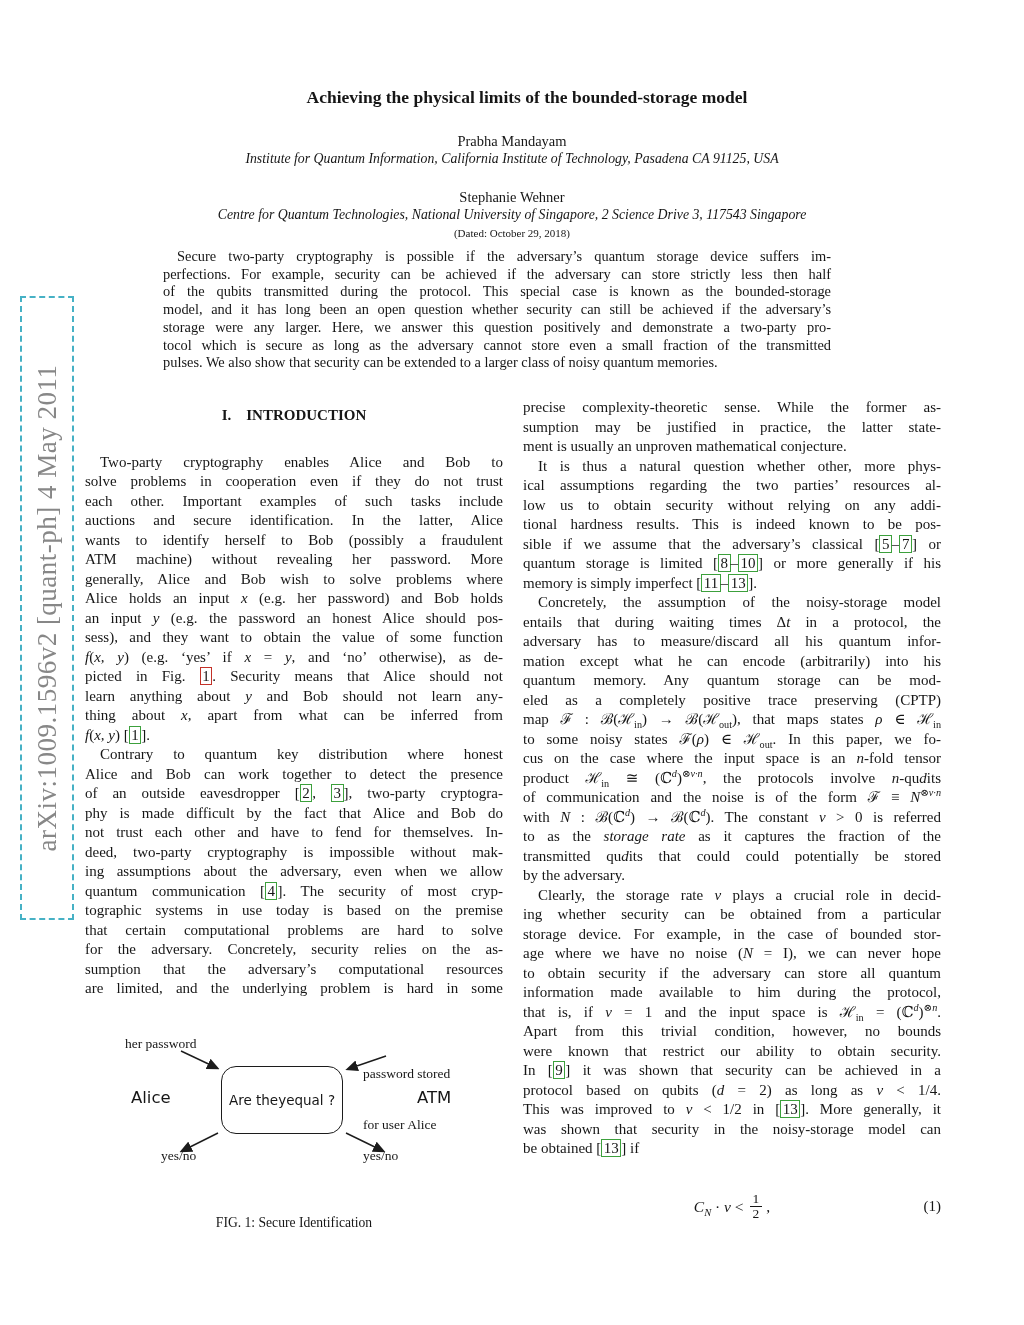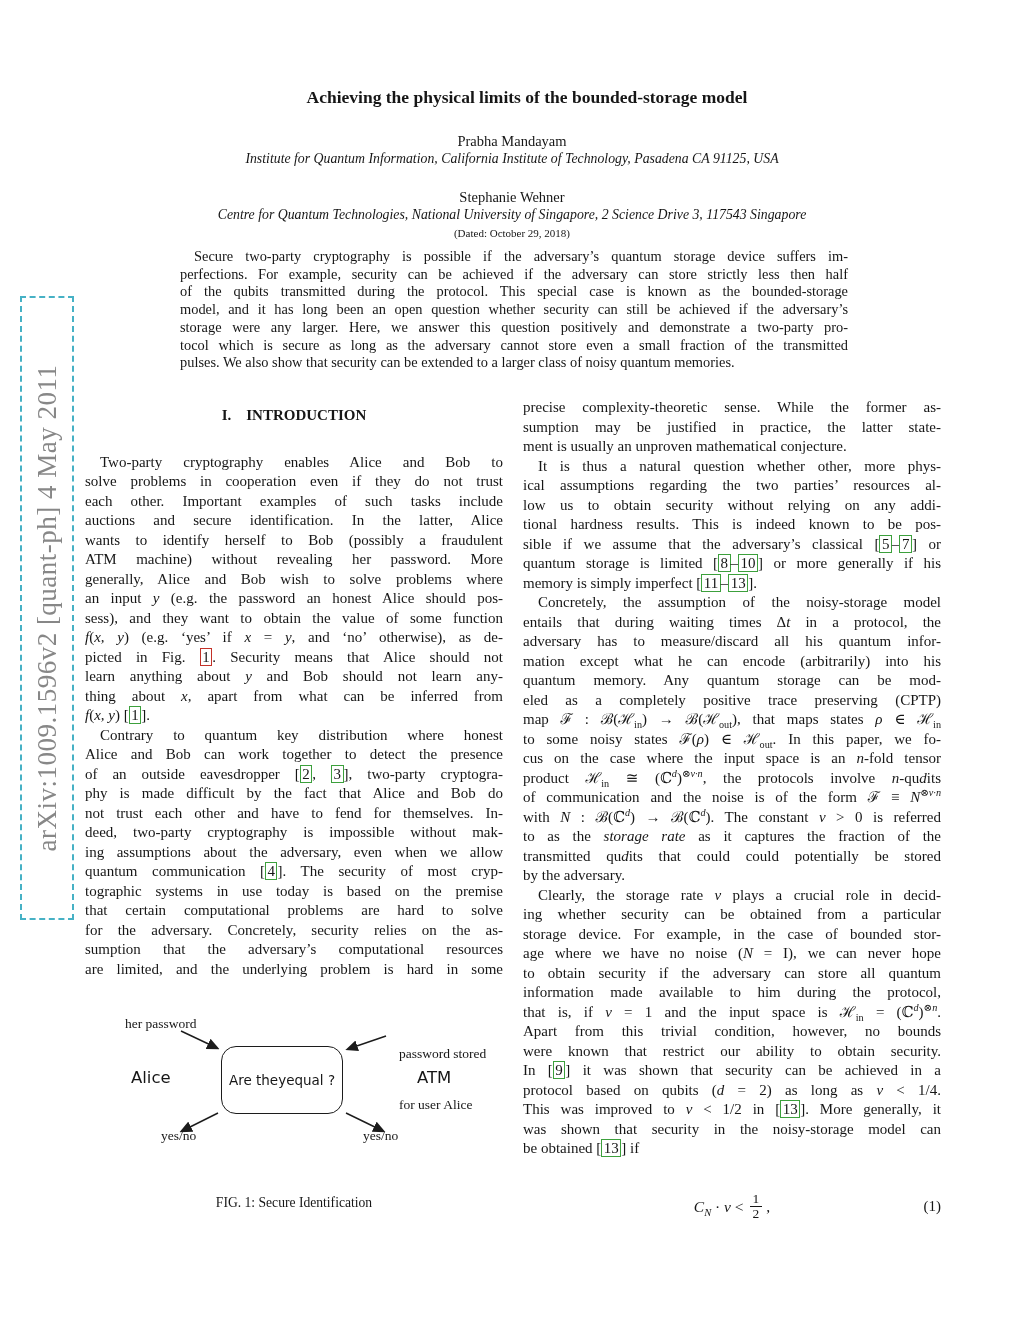--- a/index.html
+++ b/index.html
@@ -16,21 +16,21 @@
 
   
   .header{position:absolute;left:0;top:86px;width:1024px;text-align:center;}
   .title{font-size:17.5px;font-weight:bold;line-height:22px;padding-left:30px;}
   .author{font-size:14.5px;line-height:18px;margin-top:24px;}
   .affil{font-size:13.8px;font-style:italic;line-height:18px;}
   .author2{margin-top:20px;}
   .dated{font-size:11px;line-height:18px;}
 
   
-  .abstract{position:absolute;left:180px;top:248px;width:668px;
+  .abstract{position:absolute;left:163px;top:248px;width:668px;
             font-size:14.4px;line-height:17.7px;}
   .abstract .ln.ind{text-indent:14px;}
 
   
   .col{position:absolute;width:418px;font-size:15px;line-height:19.5px;}
   .col.left{left:85px;top:406px;}
   .col.right{left:523px;top:398px;}
   .sec-heading{font-weight:bold;text-align:center;white-space:pre;
                font-size:15px;margin-bottom:27px;}
 
@@ -97,20 +97,21 @@
   <div class="col left">
     <div class="sec-heading">I.    INTRODUCTION</div>
     <div id="lc-paras">
         <div class="ln ind">Two-party cryptography enables Alice and Bob to</div>
         <div class="ln">solve problems in cooperation even if they do not trust</div>
         <div class="ln">each other.  Important examples of such tasks include</div>
         <div class="ln">auctions and secure identification.  In the latter, Alice</div>
         <div class="ln">wants to identify herself to Bob (possibly a fraudulent</div>
         <div class="ln">ATM machine) without revealing her password.  More</div>
         <div class="ln">generally, Alice and Bob wish to solve problems where</div>
+        <div class="ln">Alice holds an input <i>x</i> (e.g.  her password) and Bob holds</div>
         <div class="ln">an input <i>y</i> (e.g.  the password an honest Alice should pos-</div>
         <div class="ln">sess), and they want to obtain the value of some function</div>
         <div class="ln"><i>f</i>(<i>x, y</i>) (e.g.  ‘yes’ if <i>x</i> = <i>y</i>, and ‘no’ otherwise), as de-</div>
         <div class="ln">picted in Fig. <span class="rbox">1</span>.  Security means that Alice should not</div>
         <div class="ln">learn anything about <i>y</i> and Bob should not learn any-</div>
         <div class="ln">thing about <i>x</i>, apart from what can be inferred from</div>
         <div class="ln last"><i>f</i>(<i>x, y</i>) [<span class="cbox">1</span>].</div>
         <div class="ln ind">Contrary to quantum key distribution where honest</div>
         <div class="ln">Alice and Bob can work together to detect the presence</div>
         <div class="ln">of an outside eavesdropper [<span class="cbox">2</span>, <span class="cbox">3</span>], two-party cryptogra-</div>
@@ -132,21 +133,21 @@
           <marker id="ah" markerWidth="9" markerHeight="8" refX="7" refY="4" orient="auto">
             <path d="M0,0 L9,4 L0,8 z" fill="#1c1c1c"></path>
           </marker>
         </defs>
         <line x1="96" y1="12" x2="132" y2="29" stroke="#1c1c1c" stroke-width="1.4" marker-end="url(#ah)"></line>
         <line x1="301" y1="17" x2="263" y2="30" stroke="#1c1c1c" stroke-width="1.4" marker-end="url(#ah)"></line>
         <line x1="133" y1="94" x2="97" y2="112" stroke="#1c1c1c" stroke-width="1.4" marker-end="url(#ah)"></line>
         <line x1="261" y1="94" x2="298" y2="112" stroke="#1c1c1c" stroke-width="1.4" marker-end="url(#ah)"></line>
       </svg>
       <div class="fig-label" style="left:40px;top:-4px;">her password</div>
-      <div class="fig-label" style="left:278px;top:-8px;margin-left:36px;">
+      <div class="fig-label" style="left:278px;top:-8px;">
         <div>password stored</div>
         <div>for user Alice</div>
       </div>
       <div class="fig-label fig-sans fig-side" style="left:46px;top:50px;">Alice</div>
       <div class="fig-label fig-sans fig-side" style="left:332px;top:50px;">ATM</div>
       <div class="fig-box fig-sans">
         <div>Are they</div>
         <div>equal ?</div>
       </div>
       <div class="fig-label" style="left:76px;top:108px;">yes/no</div>

